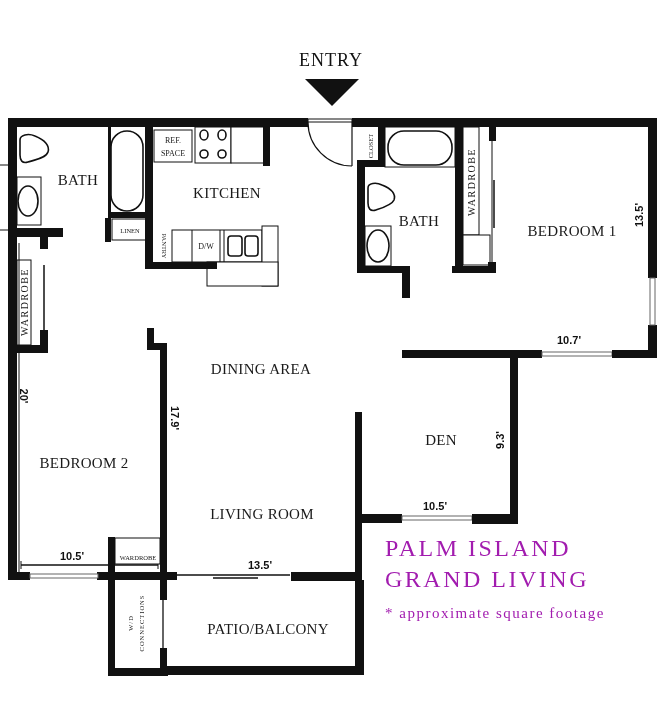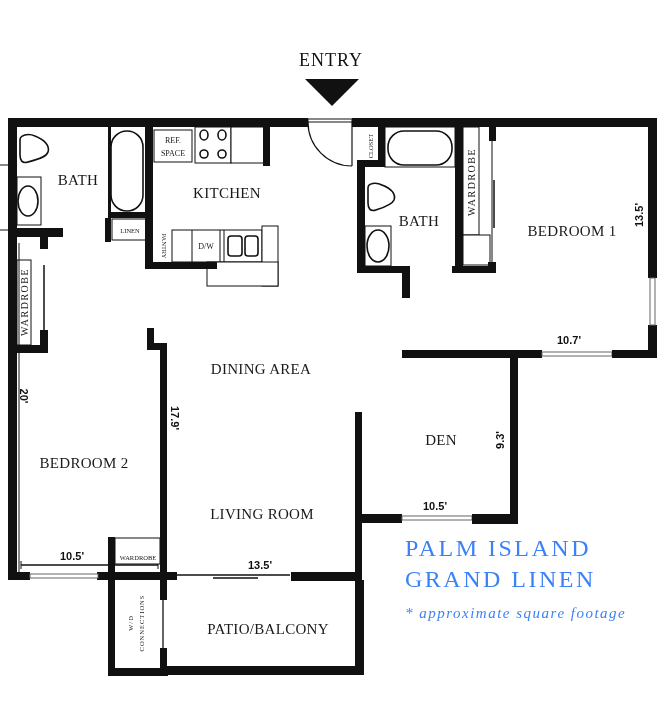--- a/index.html
+++ b/index.html
@@ -8,23 +8,23 @@
   .room-label { font-family: "Liberation Serif", "DejaVu Serif", serif; font-size: 15px; fill: #1a1a1a; letter-spacing: 0.3px; }
   .small-label { font-family: "Liberation Serif", "DejaVu Serif", serif; font-size: 8px; fill: #1a1a1a; }
   .tiny-label { font-family: "Liberation Serif", "DejaVu Serif", serif; font-size: 6.5px; fill: #1a1a1a; }
   .vert-label { font-family: "Liberation Serif", "DejaVu Serif", serif; font-size: 10px; fill: #1a1a1a; letter-spacing: 1.5px; }
   .dim { font-family: "Liberation Sans", "DejaVu Sans", sans-serif; font-size: 11px; font-weight: bold; fill: #111; }
   .entry { font-family: "Liberation Serif", "DejaVu Serif", serif; font-size: 18px; fill: #111; letter-spacing: 1px; }
   .wall { fill: #111; }
   .fixture { fill: #fff; stroke: #111; stroke-width: 1.6; }
   .thin { fill: none; stroke: #111; stroke-width: 1.2; }
   .window { fill: #fff; stroke: #666; stroke-width: 1; }
-  .info { position: absolute; left: 405px; font-family: "Liberation Serif", "DejaVu Serif", serif; color: #3b82f6; }
+  .info { position: absolute; left: 385px; font-family: "Liberation Serif", "DejaVu Serif", serif; color: #a21caf; }
   .info-line { font-size: 24px; letter-spacing: 2.5px; line-height: 31px; white-space: nowrap; }
-  .info-note { font-size: 15px; letter-spacing: 1.5px; white-space: nowrap; font-style: italic; }
+  .info-note { font-size: 15px; letter-spacing: 1.5px; white-space: nowrap; }
 </style>
 </head>
 <body>
 
 <svg id="plan" width="664" height="707" viewBox="0 0 664 707" xmlns="http://www.w3.org/2000/svg">
 
   <text class="entry" x="331" y="66" text-anchor="middle">ENTRY</text>
   <polygon points="305,79 359,79 332,106" fill="#111"></polygon>
 
   <line x1="0" y1="165" x2="8" y2="165" stroke="#111" stroke-width="1"></line>
@@ -210,15 +210,15 @@
 
   <g>
     <text class="room-label" x="441" y="445" text-anchor="middle">DEN</text>
     <text class="dim" transform="translate(504,440) rotate(-90)" text-anchor="middle">9.3'</text>
     <text class="dim" x="435" y="510" text-anchor="middle">10.5'</text>
   </g>
 </svg>
 
 <div class="info" style="top:533px;">
   <div class="info-line">PALM ISLAND</div>
-  <div class="info-line">GRAND LINEN</div>
+  <div class="info-line">GRAND LIVING</div>
   <div class="info-note" style="margin-top:10px;">* approximate square footage</div>
 </div>
 
 </body></html>

